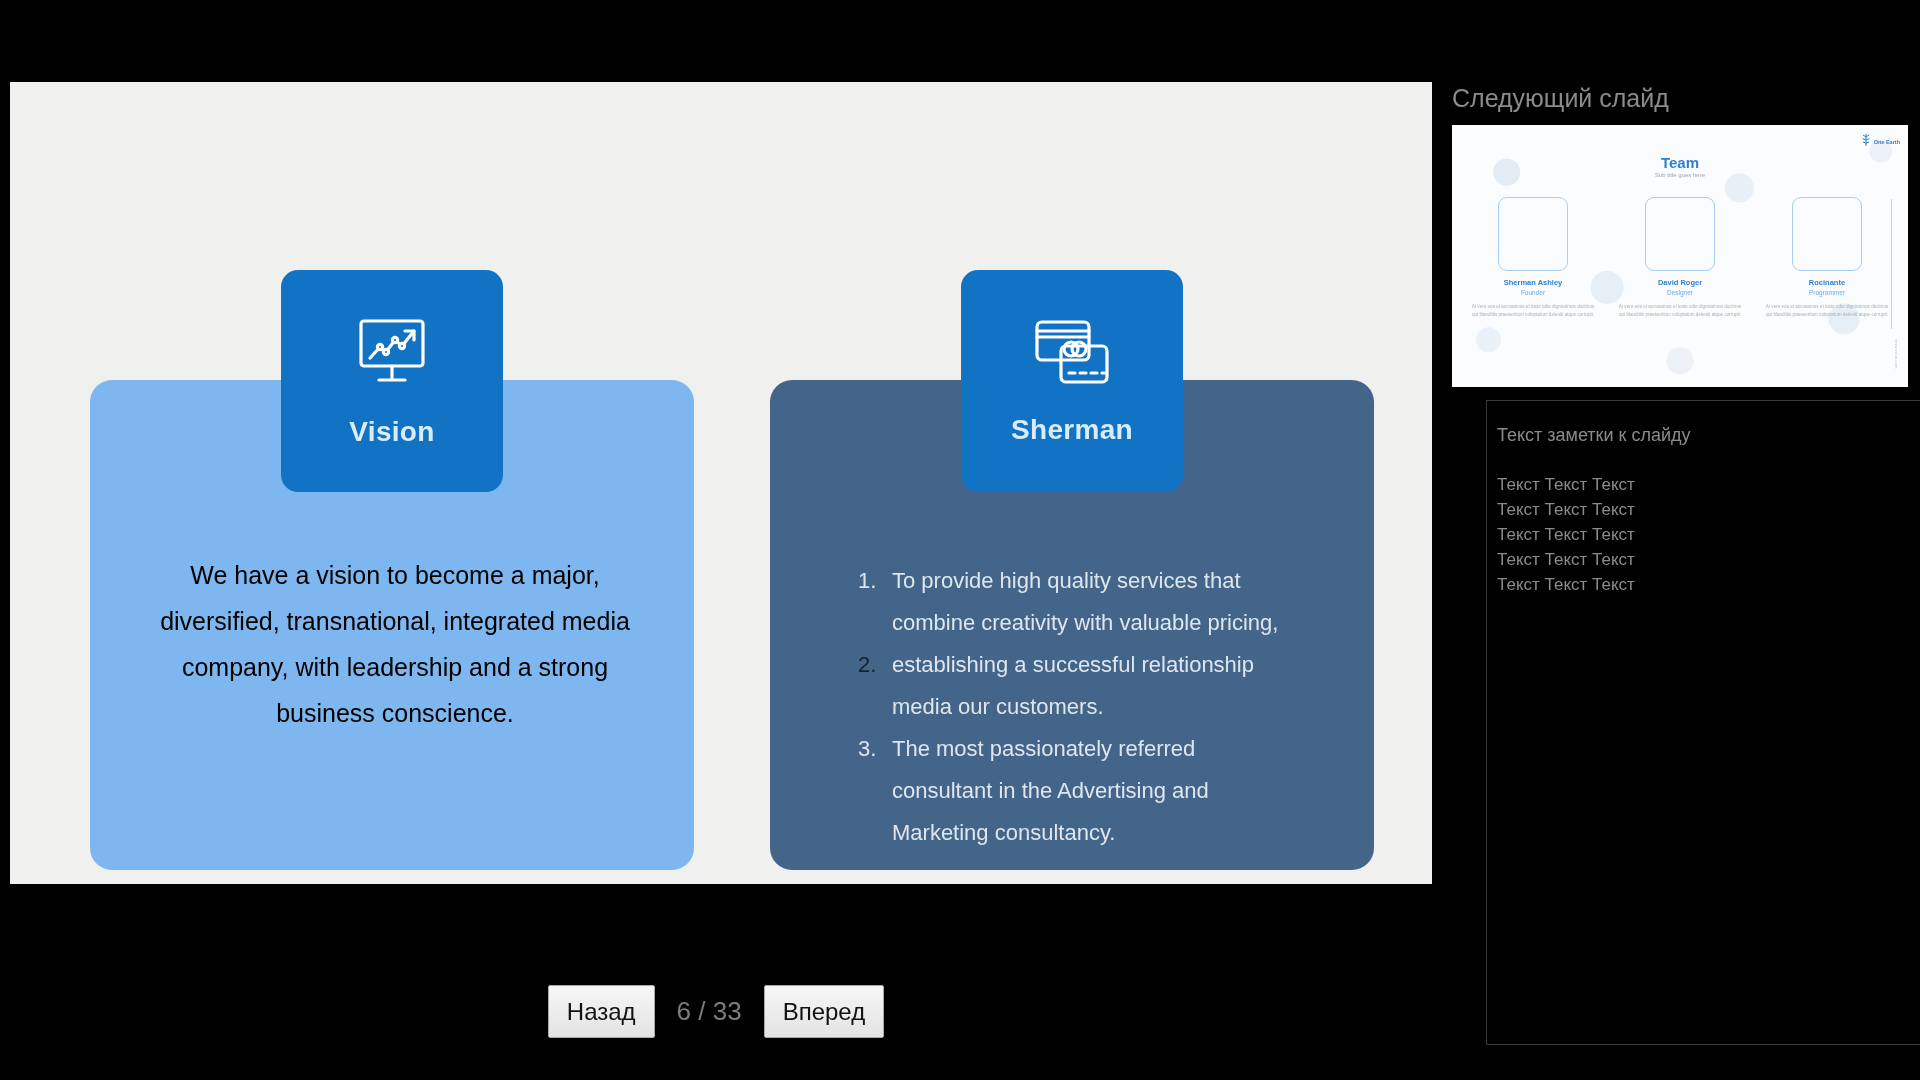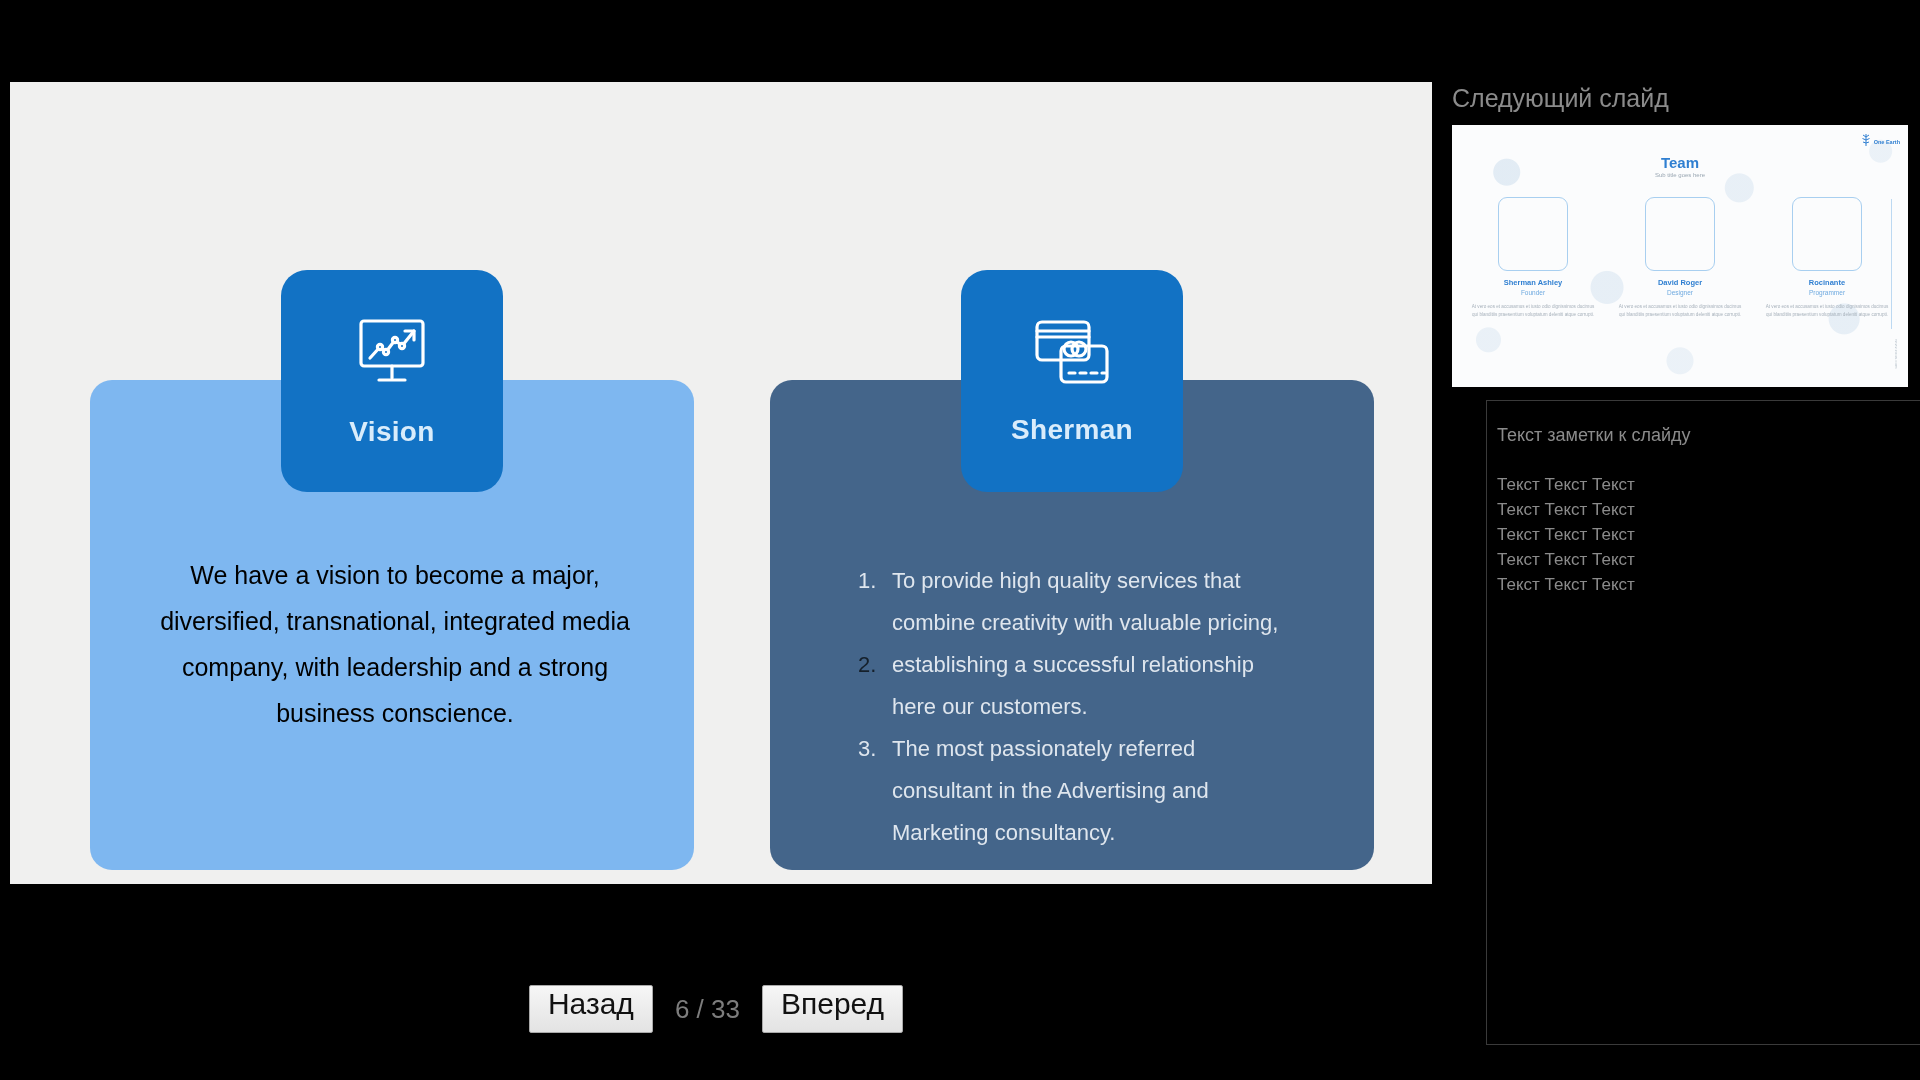--- a/index.html
+++ b/index.html
@@ -38,21 +38,21 @@
     background:#7eb7f0;
   }
   .card.mission{
     left:760px; top:298px; width:604px; height:490px;
     background:#44658a;
   }
 
   
   .icon-tile{
     position:absolute; width:222px; height:222px;
-    background:#1272c4; border-radius:26px;
+    background:#1272c4; border-radius:17px;
     display:flex; flex-direction:column;
     align-items:center; justify-content:center;
     gap:10px;
   }
   .icon-tile.vision-tile{ left:271px; top:188px; }
   .icon-tile.mission-tile{ left:951px; top:188px; }
   .icon-tile svg{ display:block; }
   .tile-label{
     color:#d9ecfb; font-size:28px; font-weight:bold;
     letter-spacing:.3px; margin-top:14px;
@@ -82,22 +82,22 @@
   .mission-list li.dark-num .num{ color:#15202b; }
 
   
   .nav{
     position:absolute; left:0; right:488px; top:985px;
     display:flex; align-items:center; justify-content:center; gap:0;
   }
   .nav-btn{
     background:linear-gradient(#f6f6f6,#e3e3e3);
     border:1px solid #a9a9a9;
-    color:#111; font-size:30px;
-    padding:1px 18px 11px;
+    color:#111; font-size:24px;
+    padding:12px 18px 11px;
     border-radius:2px; cursor:pointer;
     font-family:"Liberation Sans", sans-serif;
   }
   .nav-counter{
     color:#7d7d7d; font-size:26px;
     padding:0 22px; white-space:nowrap;
   }
 
   
   .panel{
@@ -218,21 +218,21 @@
             <path d="M38 57 h6 M49 57 h6 M60 57 h6 M71 57 h3"></path>
           </svg>
         </span>
         <span class="tile-label">Sherman</span>
       </div>
 
       <div class="vision-text">We have a vision to become a major, diversified, transnational, integrated media company, with leadership and a strong business conscience.</div>
 
       <ol class="mission-list" id="mission-list">
           <li><span class="num">1.</span><span>To provide high quality services that combine creativity with valuable pricing,</span></li>
-          <li class="dark-num"><span class="num">2.</span><span>establishing a successful relationship here our customers.</span></li>
+          <li class="dark-num"><span class="num">2.</span><span>establishing a successful relationship media our customers.</span></li>
           <li><span class="num">3.</span><span>The most passionately referred consultant in the Advertising and Marketing consultancy.</span></li>
         </ol>
     </div>
   </div>
 
   <div class="nav">
     <button class="nav-btn">Назад</button>
     <span class="nav-counter">6 / 33</span>
     <button class="nav-btn">Вперед</button>
   </div>

